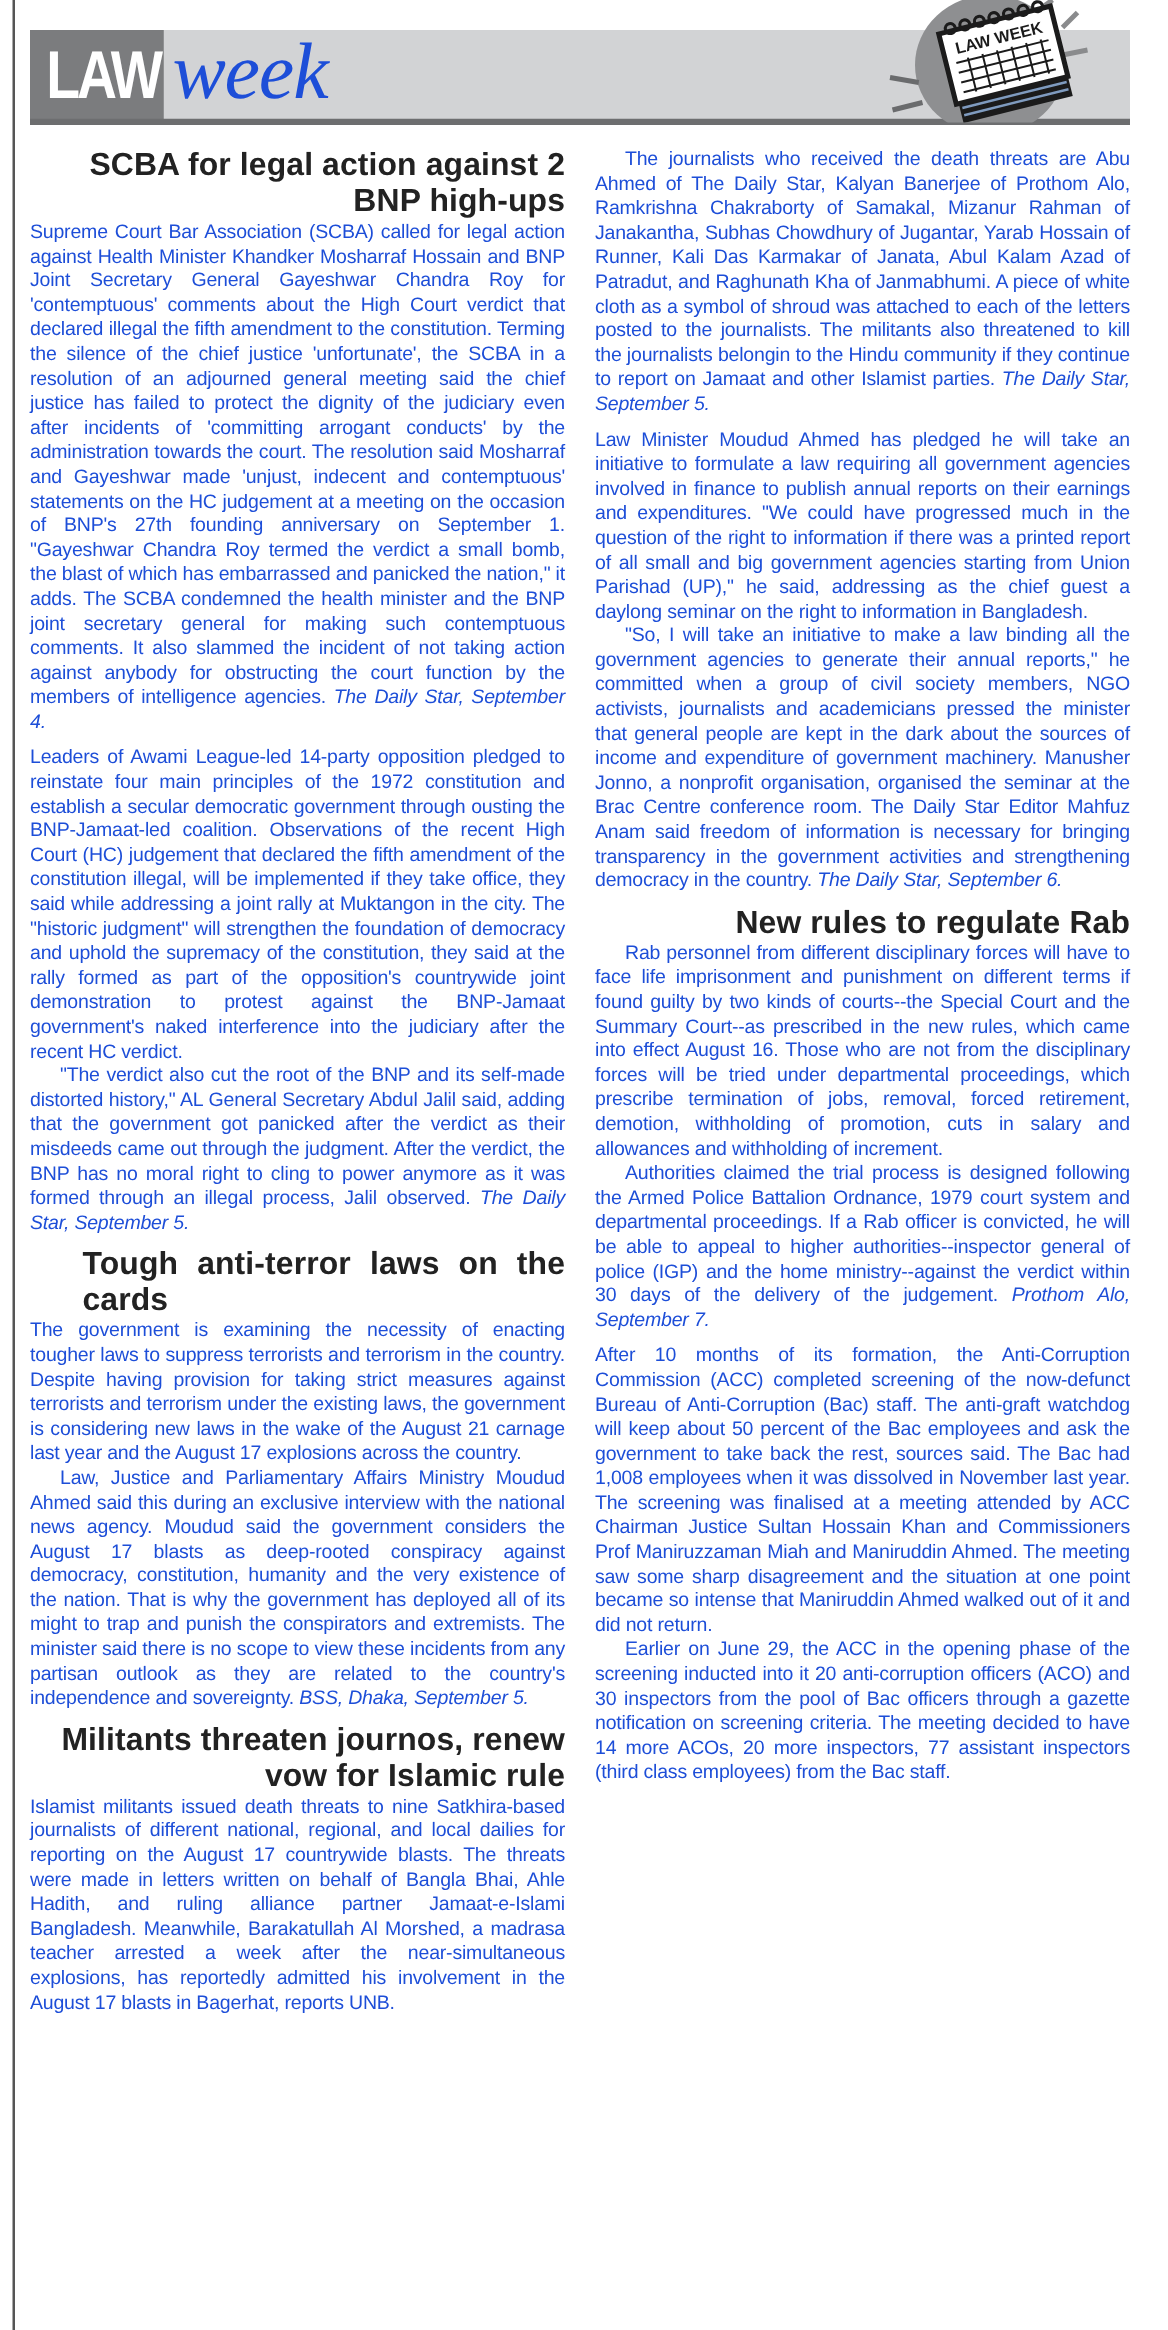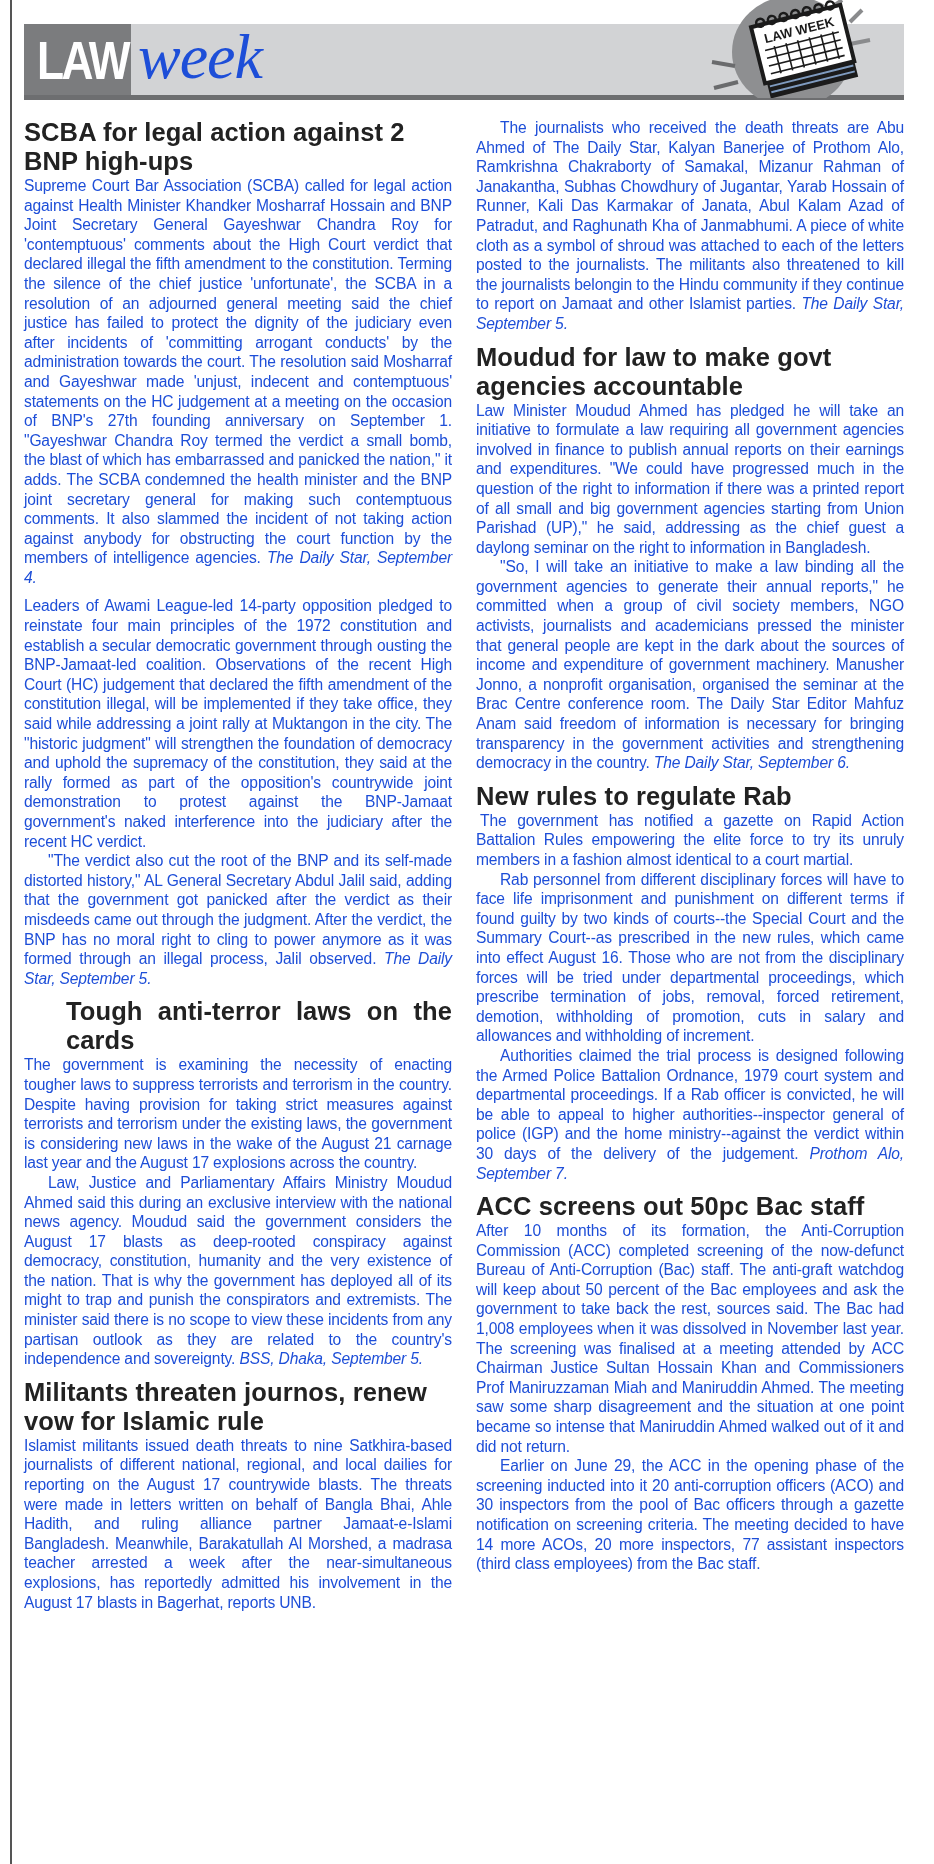--- a/index.html
+++ b/index.html
@@ -31,21 +31,21 @@
     font-style: italic; font-size: 64px; color: #1d4ed8; line-height: 70px; letter-spacing: -1px;
   }
   .calendar-icon { position: absolute; left: 700px; top: 0; width: 200px; height: 98px; }
 
   
   .col { position: absolute; top: 118px; width: 428px; }
   .col-left { left: 24px; }
   .col-right { left: 476px; }
   h2.headline {
     margin: 0; font-family: "Liberation Sans", sans-serif; font-weight: bold;
-    font-size: 25.5px; line-height: 29px; color: #222; letter-spacing: 0.1px;
+    font-size: 25.5px; line-height: 29px; color: #222; letter-spacing: 0.1px; text-align: right;
   }
   h2.justify { text-align: justify; text-align-last: left; word-spacing: 0; margin-left: 42px; }
   p.body {
     margin: 0; font-size: 15.6px; line-height: 19.6px; text-align: justify;
     color: #1d4ed8; letter-spacing: -0.15px;
   }
   p.indent { text-indent: 24px; }
   .source { font-style: italic; }
   .article { margin-bottom: 9px; }
   .article-right-cont { margin-bottom: 9px; }
@@ -111,30 +111,27 @@
     <p class="body"><span>Islamist militants issued death threats to nine Satkhira-based journalists of different national, regional, and local dailies for reporting on the August 17 countrywide blasts. The threats were made in letters written on behalf of Bangla Bhai, Ahle Hadith, and ruling alliance partner Jamaat-e-Islami Bangladesh. Meanwhile, Barakatullah Al Morshed, a madrasa teacher arrested a week after the near-simultaneous explosions, has reportedly admitted his involvement in the August 17 blasts in Bagerhat, reports UNB.</span></p>
   </div>
 </div>
 
 <div class="col col-right">
   <div class="article-right-cont">
     <p class="body indent"><span>The journalists who received the death threats are Abu Ahmed of The Daily Star, Kalyan Banerjee of Prothom Alo, Ramkrishna Chakraborty of Samakal, Mizanur Rahman of Janakantha, Subhas Chowdhury of Jugantar, Yarab Hossain of Runner, Kali Das Karmakar of Janata, Abul Kalam Azad of Patradut, and Raghunath Kha of Janmabhumi. A piece of white cloth as a symbol of shroud was attached to each of the letters posted to the journalists. The militants also threatened to kill the journalists belongin to the Hindu community if they continue to report on Jamaat and other Islamist parties. </span><span class="source">The Daily Star, September 5.</span></p>
   </div>
 
   <div class="article">
-    <h2 class="headline">Moudud for law to make govt agencies accountable</h2>
     <p class="body"><span>Law Minister Moudud Ahmed has pledged he will take an initiative to formulate a law requiring all government agencies involved in finance to publish annual reports on their earnings and expenditures. "We could have progressed much in the question of the right to information if there was a printed report of all small and big government agencies starting from Union Parishad (UP)," he said, addressing as the chief guest a daylong seminar on the right to information in Bangladesh.</span></p>
     <p class="body indent"><span>"So, I will take an initiative to make a law binding all the government agencies to generate their annual reports," he committed when a group of civil society members, NGO activists, journalists and academicians pressed the minister that general people are kept in the dark about the sources of income and expenditure of government machinery. Manusher Jonno, a nonprofit organisation, organised the seminar at the Brac Centre conference room. The Daily Star Editor Mahfuz Anam said freedom of information is necessary for bringing transparency in the government activities and strengthening democracy in the country. </span><span class="source">The Daily Star, September 6.</span></p>
   </div>
 
   <div class="article">
     <h2 class="headline">New rules to regulate Rab</h2>
-    <p class="body" style="text-indent:4px"><span>The government has notified a gazette on Rapid Action Battalion Rules empowering the elite force to try its unruly members in a fashion almost identical to a court martial.</span></p>
     <p class="body indent"><span>Rab personnel from different disciplinary forces will have to face life imprisonment and punishment on different terms if found guilty by two kinds of courts--the Special Court and the Summary Court--as prescribed in the new rules, which came into effect August 16. Those who are not from the disciplinary forces will be tried under departmental proceedings, which prescribe termination of jobs, removal, forced retirement, demotion, withholding of promotion, cuts in salary and allowances and withholding of increment.</span></p>
     <p class="body indent"><span>Authorities claimed the trial process is designed following the Armed Police Battalion Ordnance, 1979 court system and departmental proceedings. If a Rab officer is convicted, he will be able to appeal to higher authorities--inspector general of police (IGP) and the home ministry--against the verdict within 30 days of the delivery of the judgement. </span><span class="source">Prothom Alo, September 7.</span></p>
   </div>
 
   <div class="article">
-    <h2 class="headline">ACC screens out 50pc Bac staff</h2>
     <p class="body"><span>After 10 months of its formation, the Anti-Corruption Commission (ACC) completed screening of the now-defunct Bureau of Anti-Corruption (Bac) staff. The anti-graft watchdog will keep about 50 percent of the Bac employees and ask the government to take back the rest, sources said. The Bac had 1,008 employees when it was dissolved in November last year. The screening was finalised at a meeting attended by ACC Chairman Justice Sultan Hossain Khan and Commissioners Prof Maniruzzaman Miah and Maniruddin Ahmed. The meeting saw some sharp disagreement and the situation at one point became so intense that Maniruddin Ahmed walked out of it and did not return.</span></p>
     <p class="body indent"><span>Earlier on June 29, the ACC in the opening phase of the screening inducted into it 20 anti-corruption officers (ACO) and 30 inspectors from the pool of Bac officers through a gazette notification on screening criteria. The meeting decided to have 14 more ACOs, 20 more inspectors, 77 assistant inspectors (third class employees) from the Bac staff.</span></p>
   </div>
 </div>
 
 </body></html>

